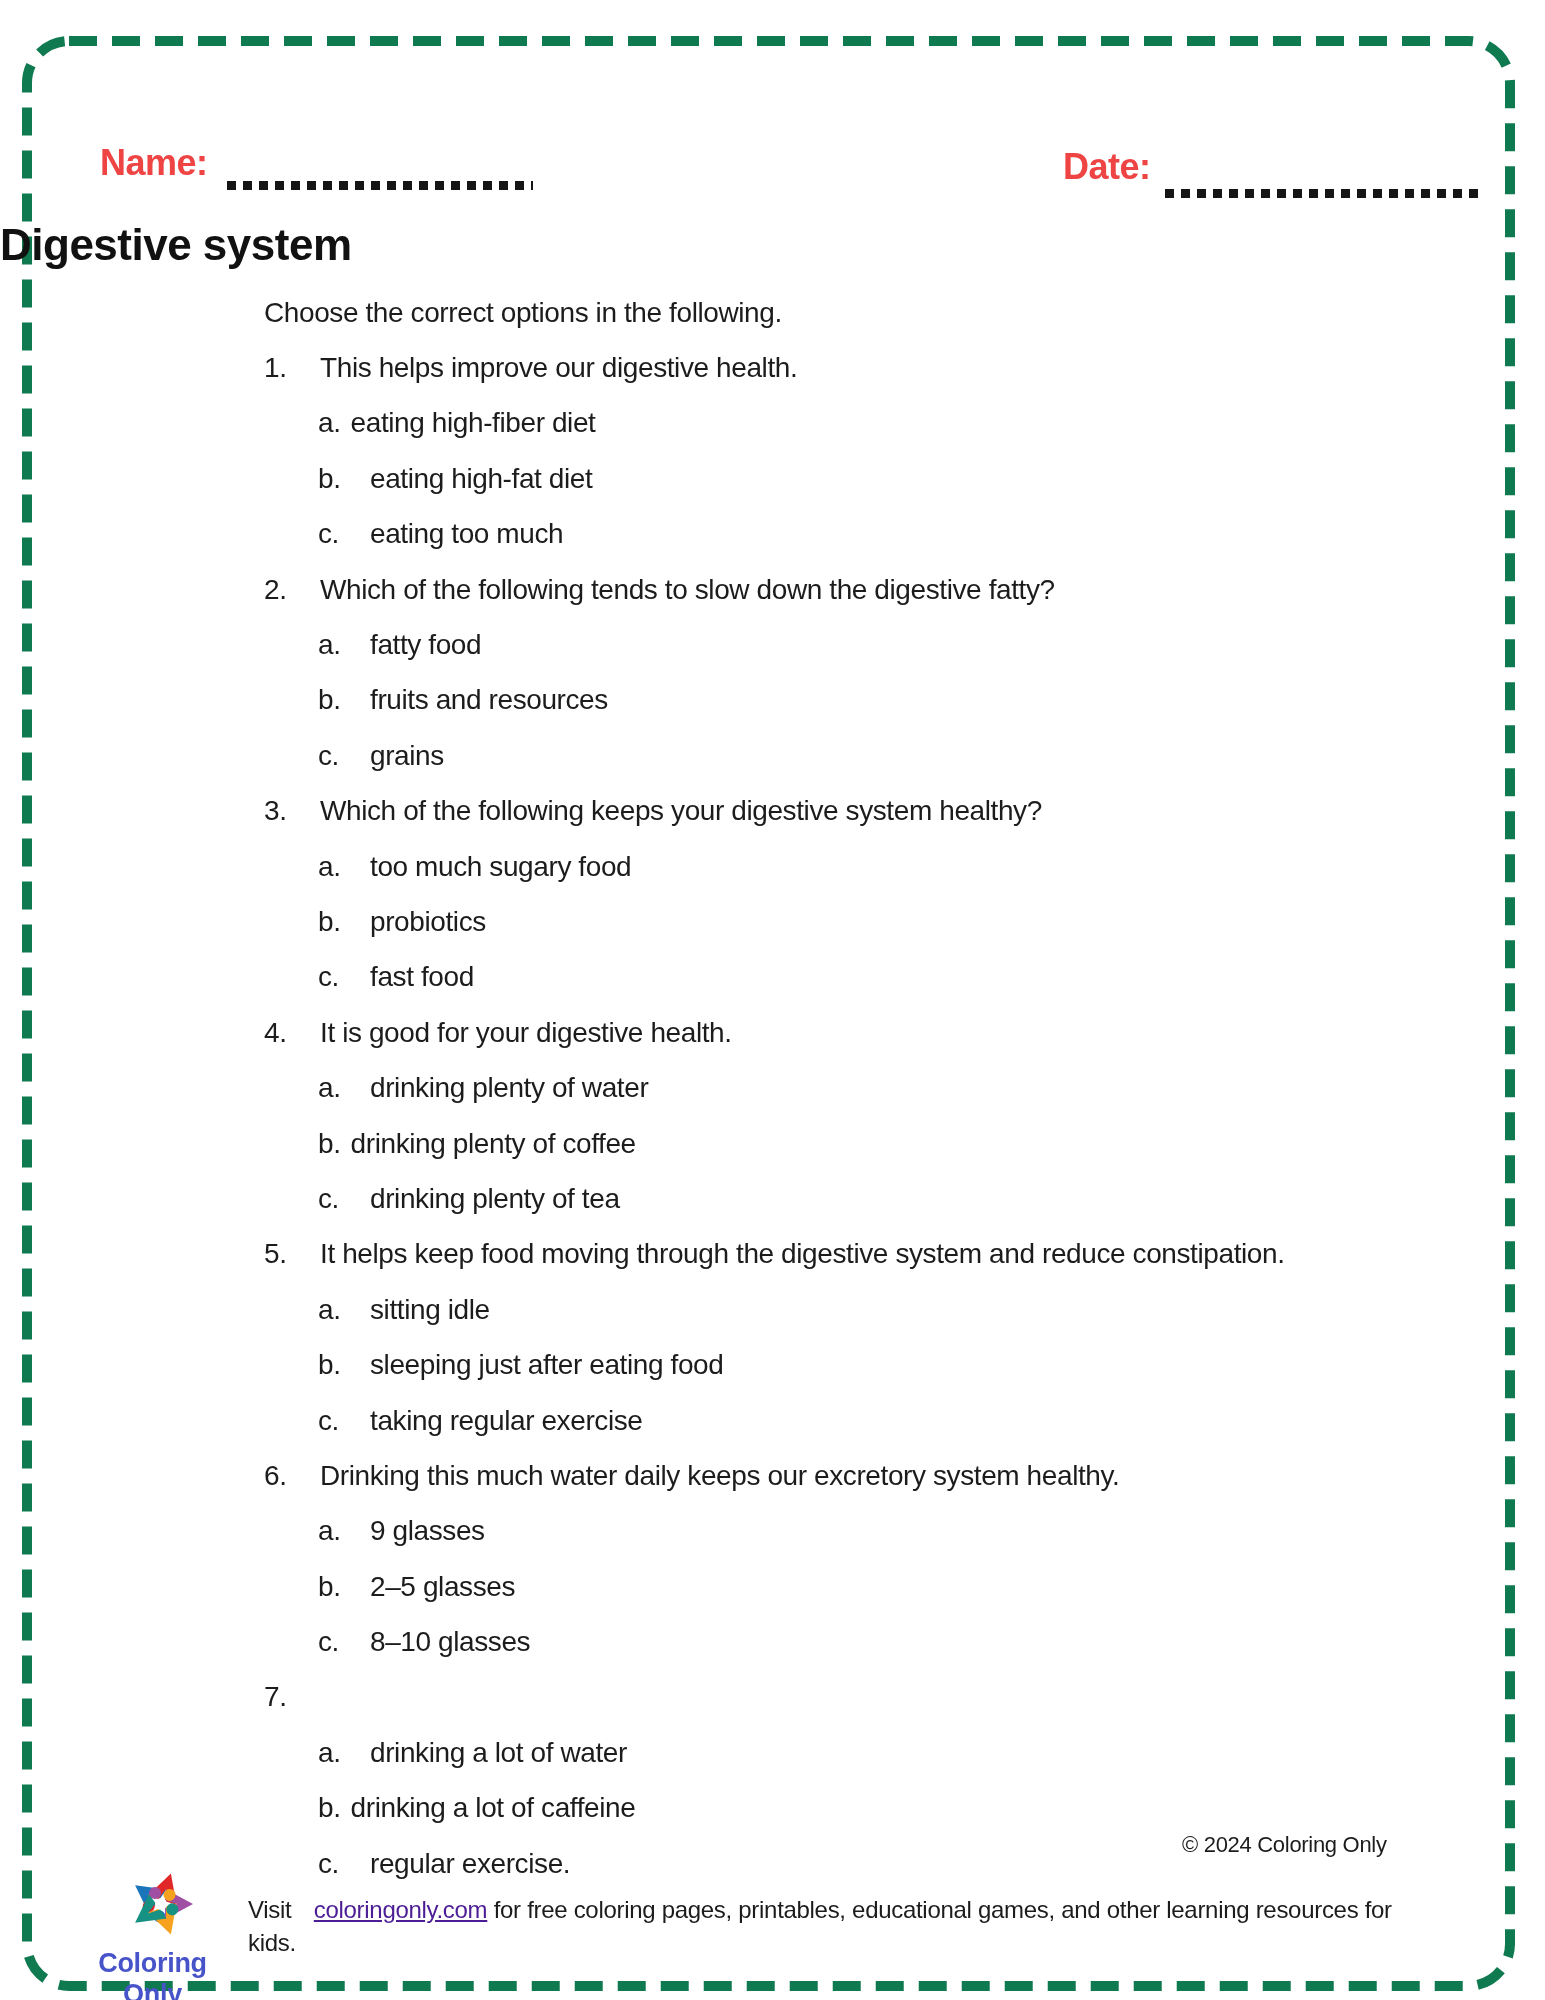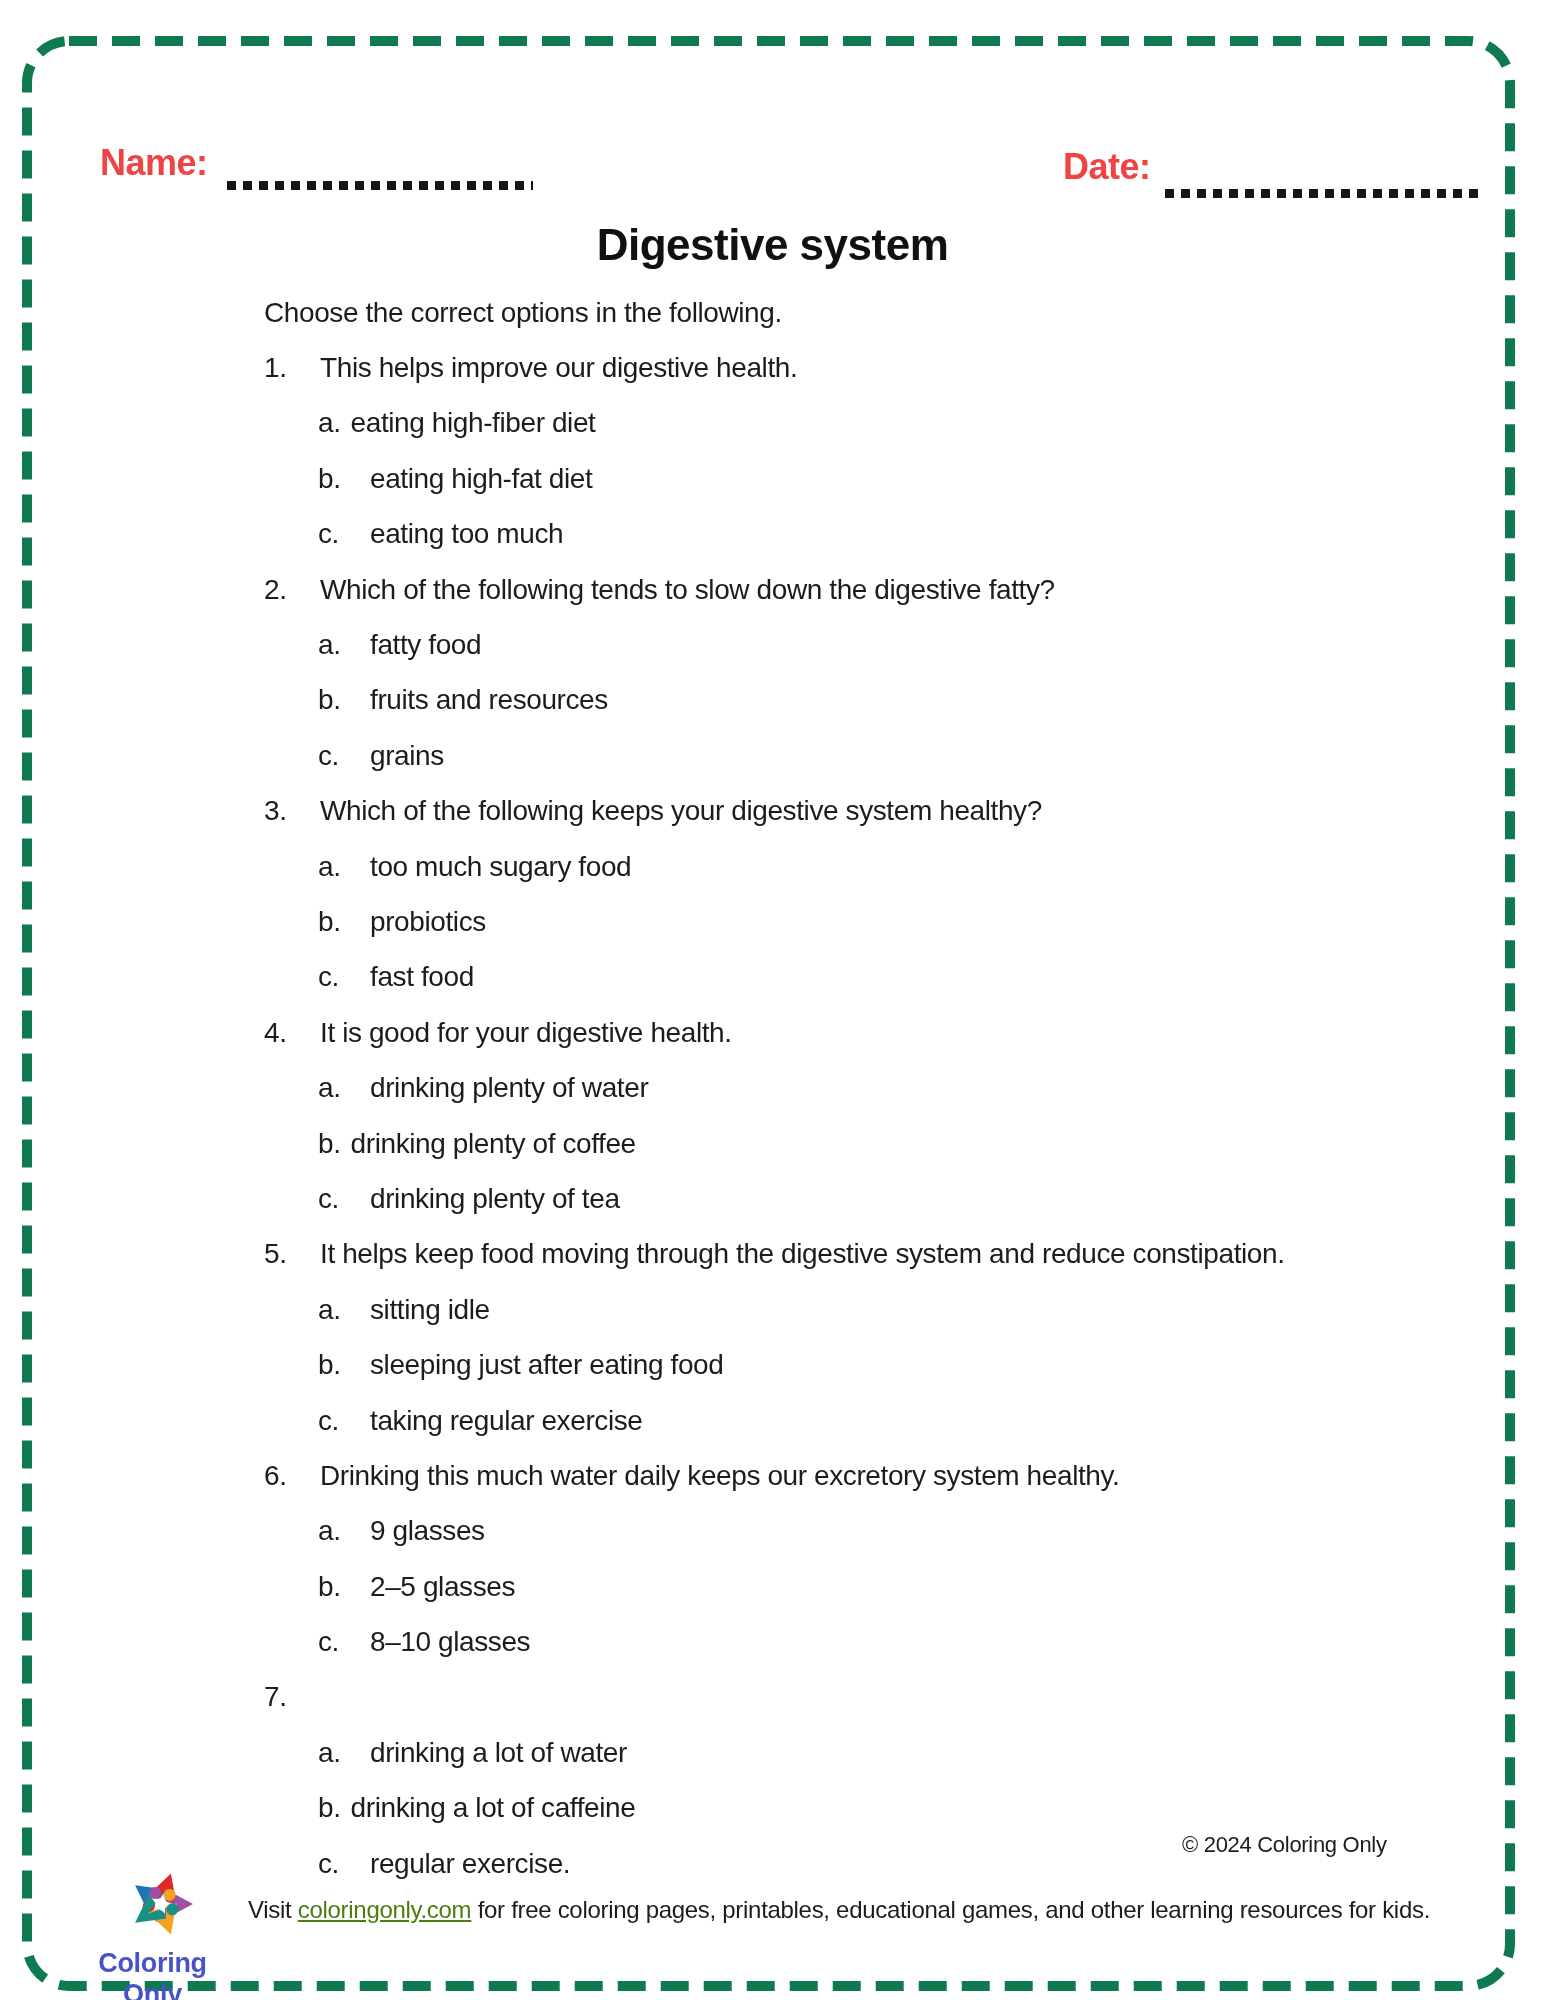--- a/index.html
+++ b/index.html
@@ -16,40 +16,40 @@
 
   
   .field-label { font-weight:bold; font-size:36px; color:#ef4444; letter-spacing:-0.5px; white-space:nowrap; }
   .dotline { height:9px; background:repeating-linear-gradient(90deg,#151515 0 9px,transparent 9px 16px); }
   #name-label { left:100px; top:142px; }
   #name-line  { left:227px; top:181px; width:306px; }
   #date-label { left:1063px; top:146px;text-align:right; }
   #date-line  { left:1165px; top:189px; width:315px; }
 
   #page-title {
-    left:0; right:0; top:220px; text-align:center;
+    left:0; right:0; top:220px; 
     font-size:44px; font-weight:bold; color:#111; letter-spacing:-0.5px;
   }
 
   
   #content { left:264px; top:285px; width:1200px; }
   .row { height:55.4px; display:flex; align-items:center; font-size:28px; letter-spacing:-0.4px; white-space:nowrap; }
   .qnum { display:inline-block; width:56px; flex:0 0 56px; }
   .opt  { padding-left:54px; }
   .olabel { display:inline-block; width:52px; flex:0 0 52px; }
   .opt.compact .olabel { width:auto; flex:0 0 auto; margin-right:10px; }
 
   
   #logo { left:70px; top:1860px; width:165px; text-align:center; }
   #logo-text { font-size:27px; font-weight:600; color:#4753c8; letter-spacing:-0.3px; margin-top:2px; }
   #footer-note {
     left:248px; top:1893px; width:1195px;
     font-size:24px; line-height:33px; letter-spacing:-0.3px; color:#1c1c1c;
   }
-  #footer-note a { color:#4d7c0f; text-decoration:underline; }
+  #footer-note a { color:#4c1d95; text-decoration:underline;margin-left:16px; }
   #copyright { left:1182px; top:1832px; font-size:22px; letter-spacing:-0.3px; color:#1c1c1c; }
 </style>
 </head>
 <body>
 
 <svg id="border-svg" class="abs" width="1545" height="2000">
   <rect x="27" y="41" width="1483" height="1945" rx="42" ry="42" fill="none" stroke="#0f7950" stroke-width="10" stroke-dasharray="28 15"></rect>
 </svg>
 
 <div id="name-label" class="abs field-label">Name:</div>

